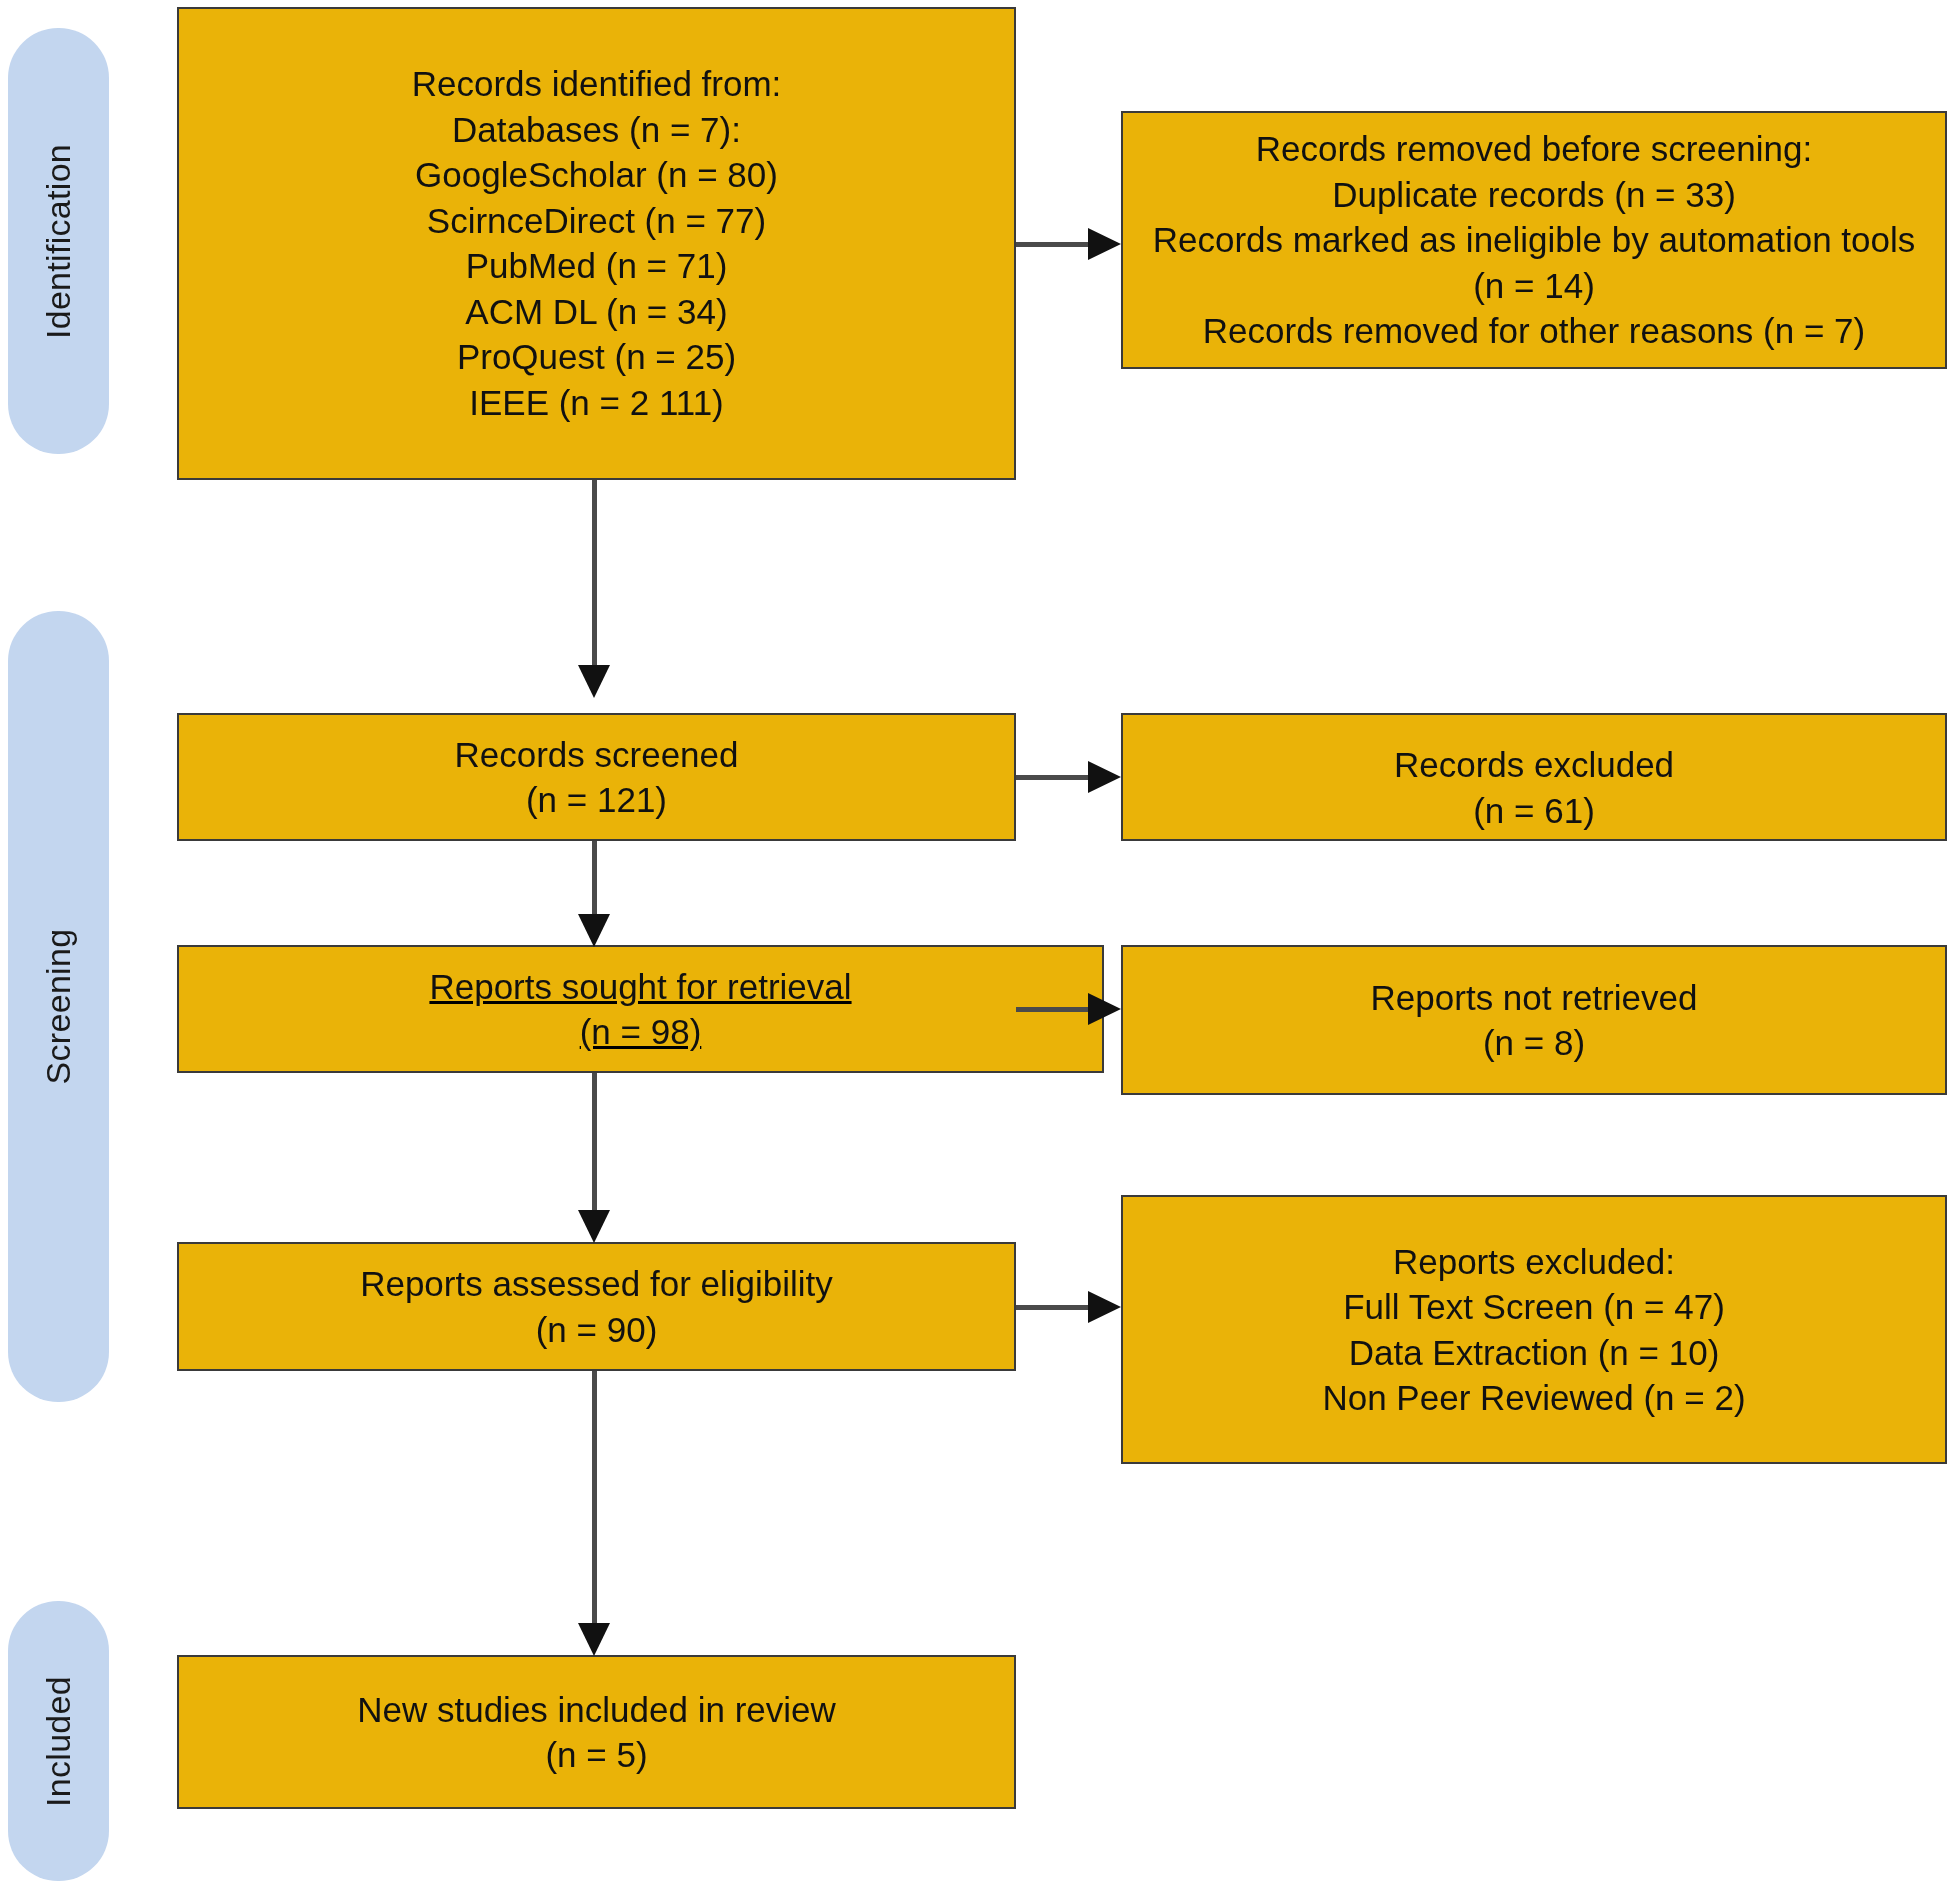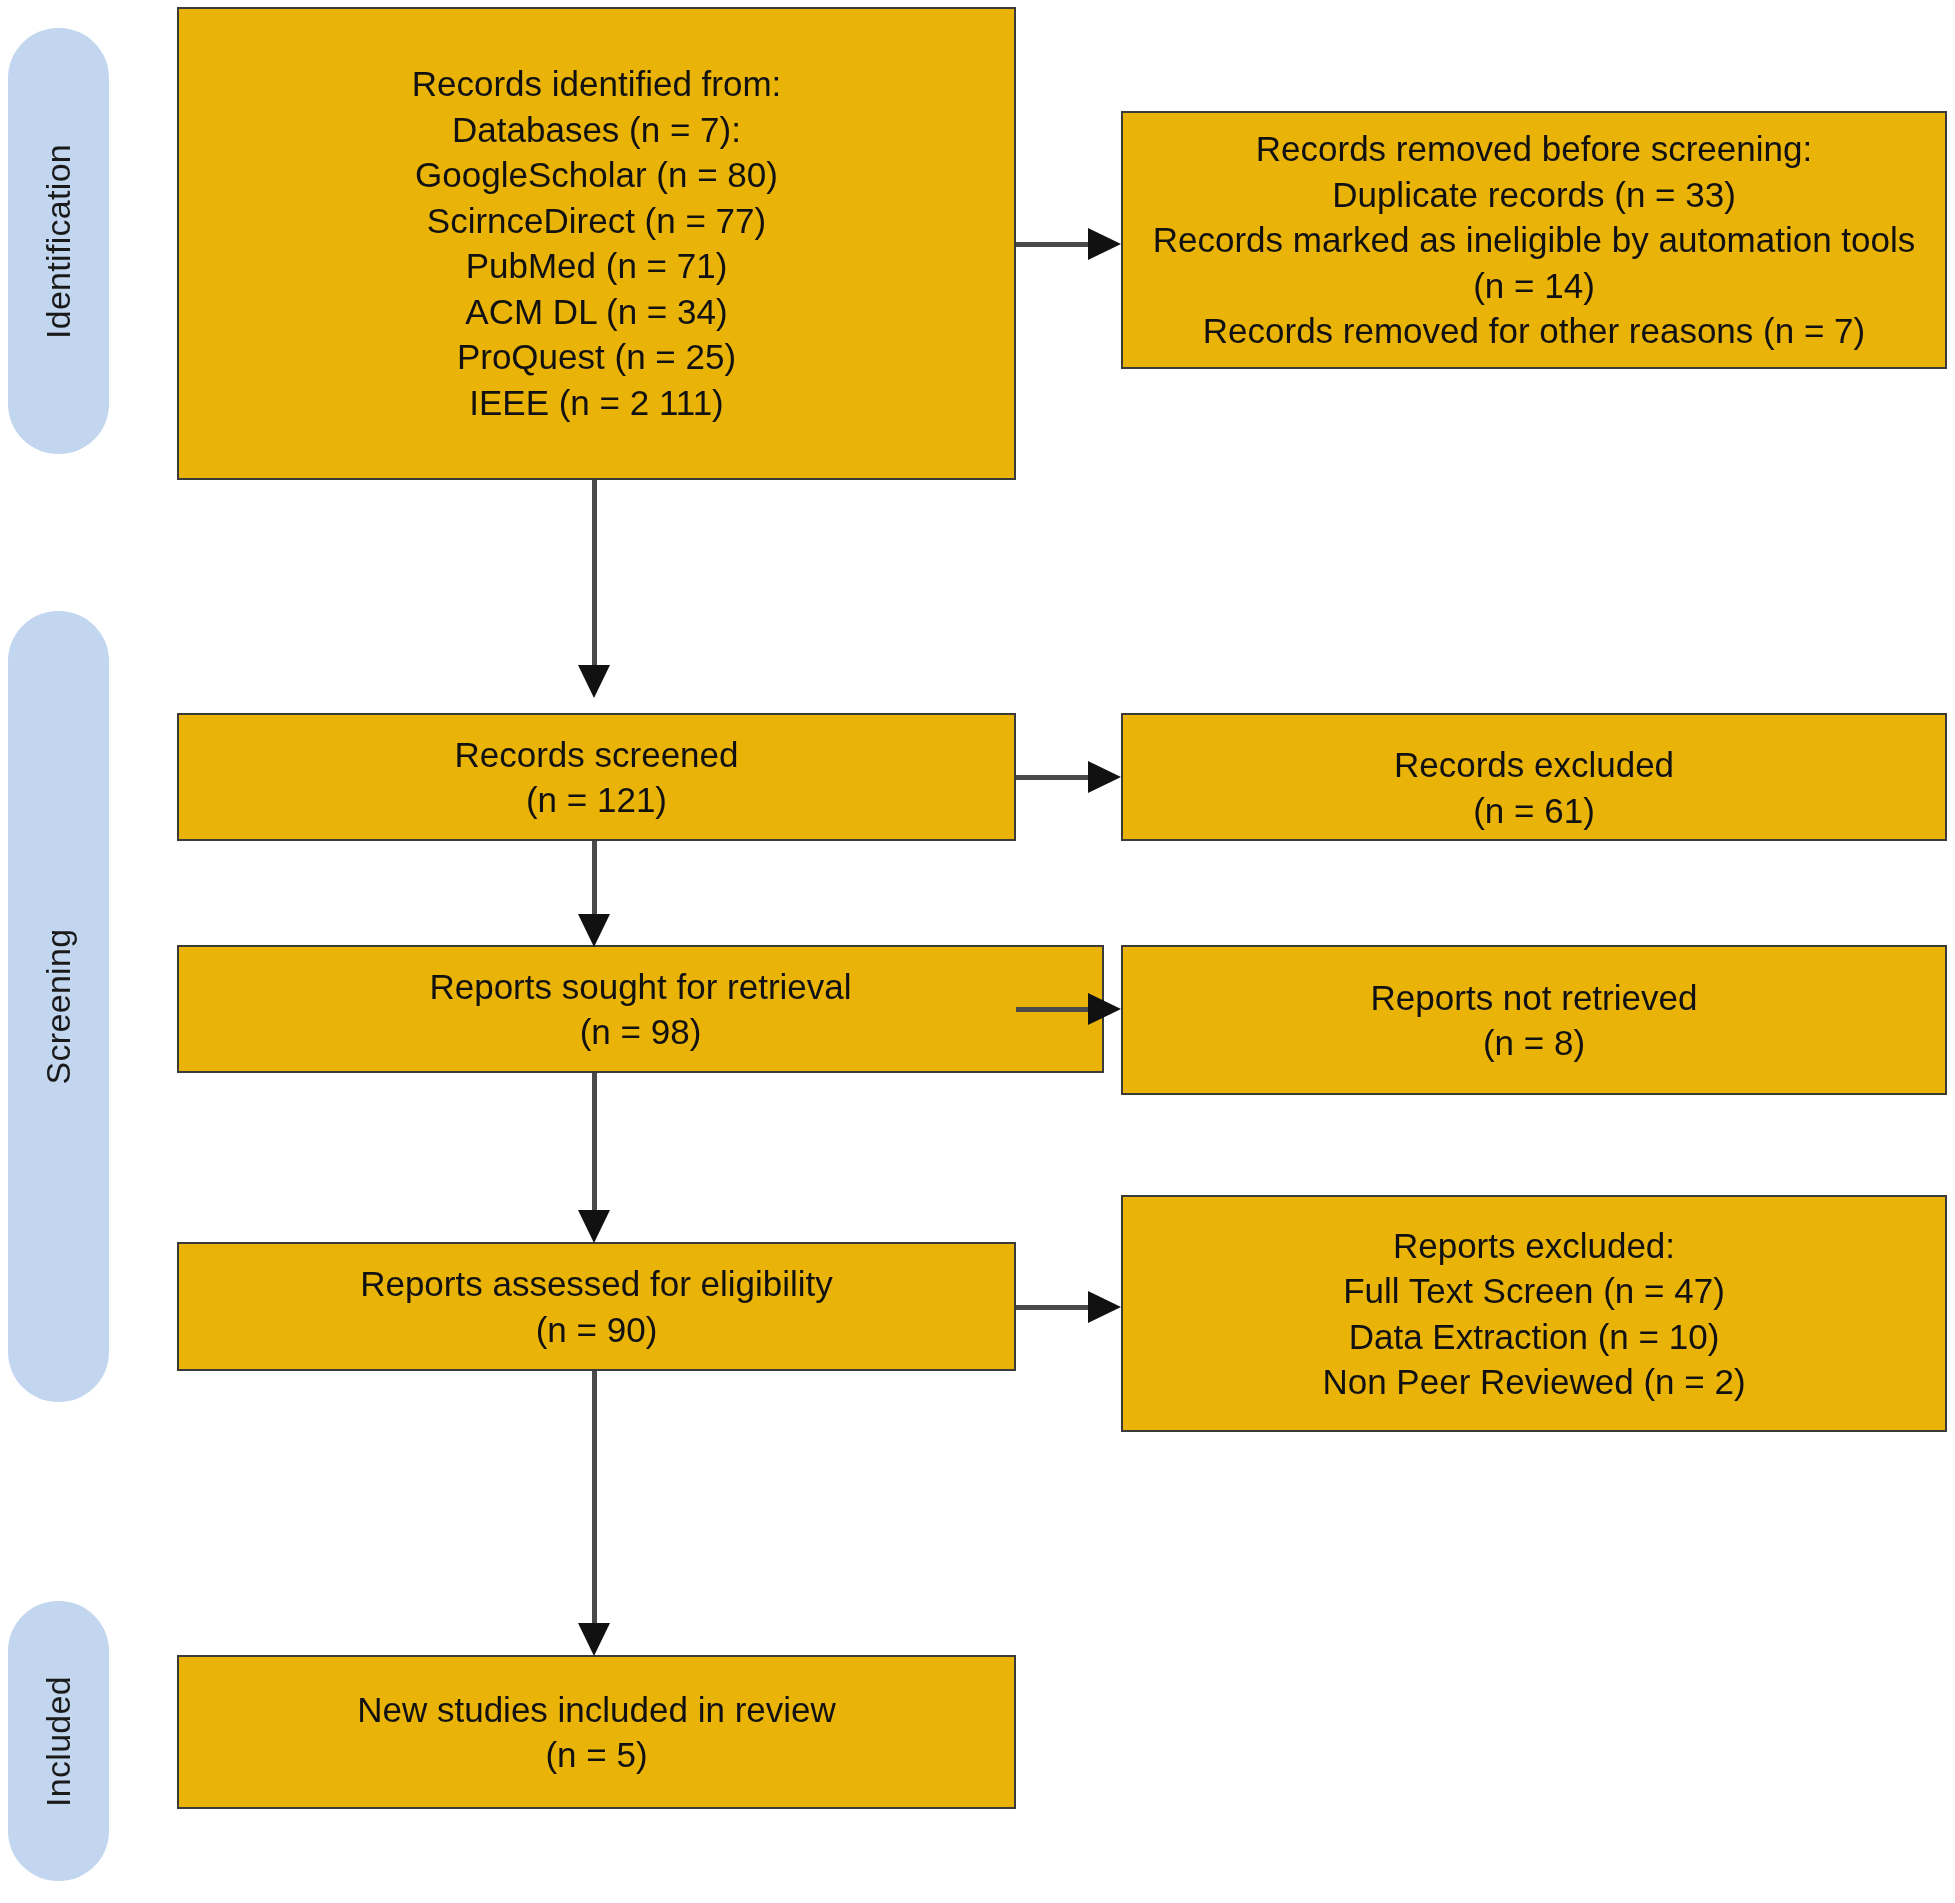--- a/index.html
+++ b/index.html
@@ -57,29 +57,29 @@
     font-size: 35px;
     line-height: 1.30;
     color: #111111;
     white-space: pre-line;
     font-family: "Liberation Sans", sans-serif;
   }
 
   
   #box-identified        { left: 177px;  top: 6.7px;   width: 839px; height: 473px; }
   #box-screened          { left: 177px;  top: 713px; width: 839px; height: 128px; }
-  #box-sought            { left: 177px;  top: 945px; width: 927px; height: 128px; }
+  #box-sought            { left: 177px;  top: 945px; width: 927px; height: 128px; text-decoration: underline; }
   #box-assessed          { left: 177px;  top: 1242px; width: 839px; height: 129px; }
   #box-included          { left: 177px;  top: 1655px; width: 839px; height: 154px; }
 
   
   #box-removed           { left: 1121px; top: 111px;  width: 826px; height: 258px; }
   #box-records-excluded  { left: 1121px; top: 713px; width: 826px; height: 128px; align-items: flex-end; }
   #box-not-retrieved     { left: 1121px; top: 945px; width: 826px; height: 150px; }
-  #box-reports-excluded  { left: 1121px; top: 1195px; width: 826px; height: 237px; }
+  #box-reports-excluded  { left: 1121px; top: 1195px; width: 826px; height: 269px; }
 
   
   .conn-v {
     position: absolute;
     width: 4.5px;
     background: #4a4a4a;
   }
   .conn-h {
     position: absolute;
     height: 4.5px;

